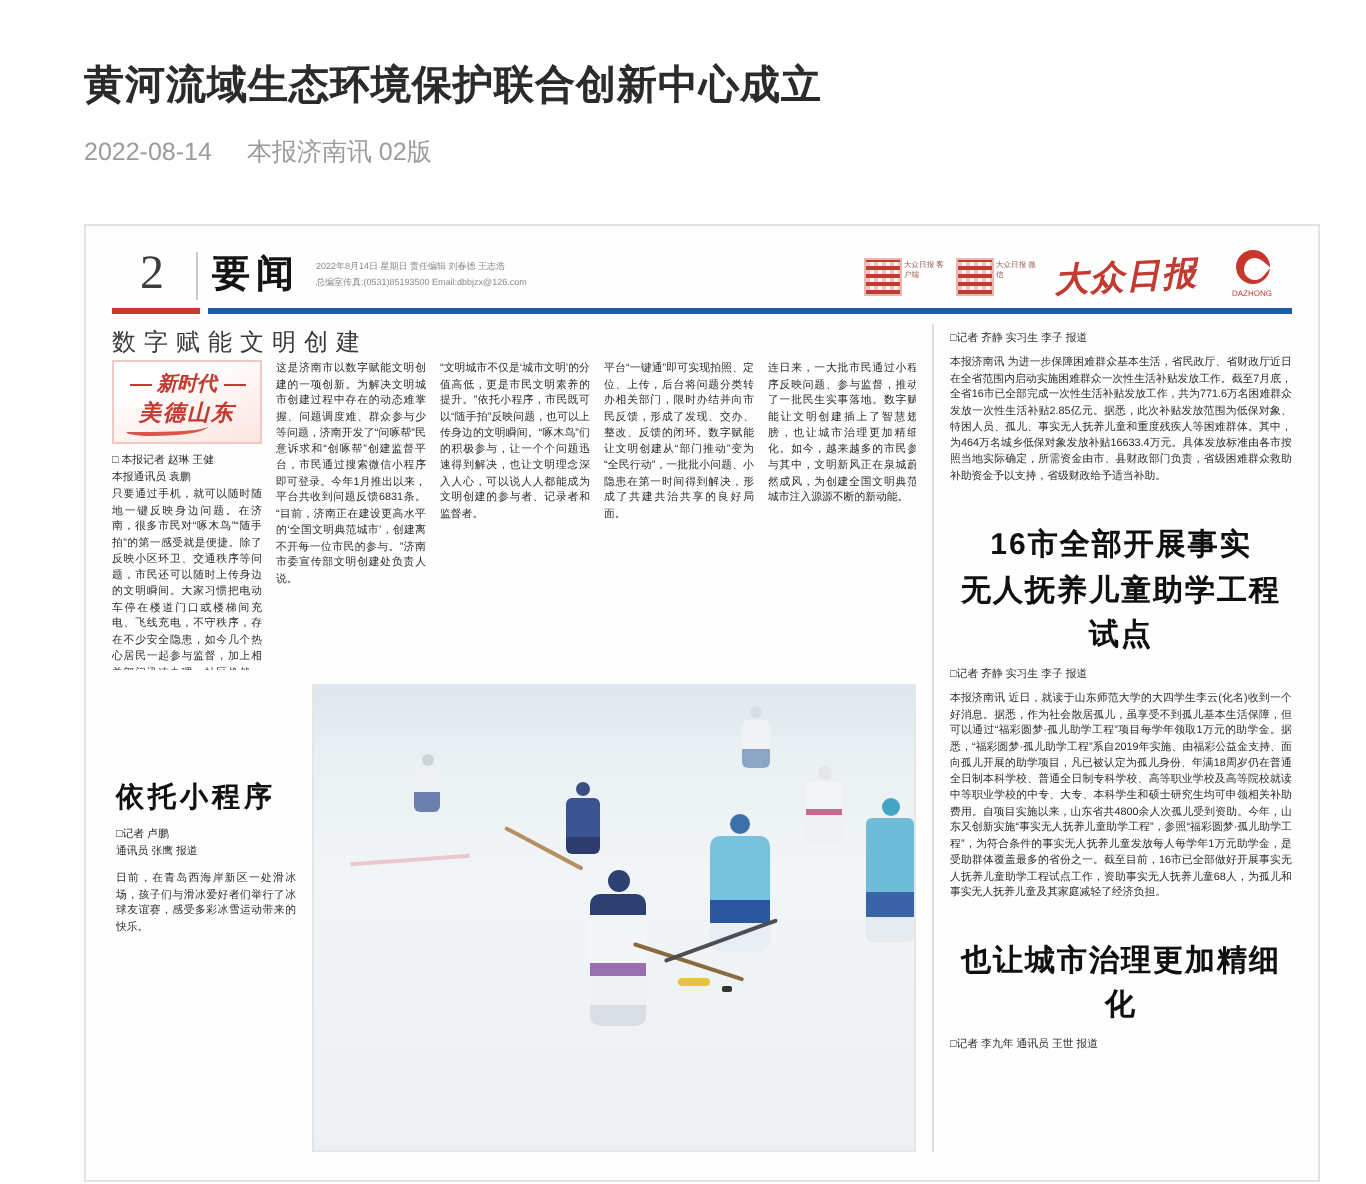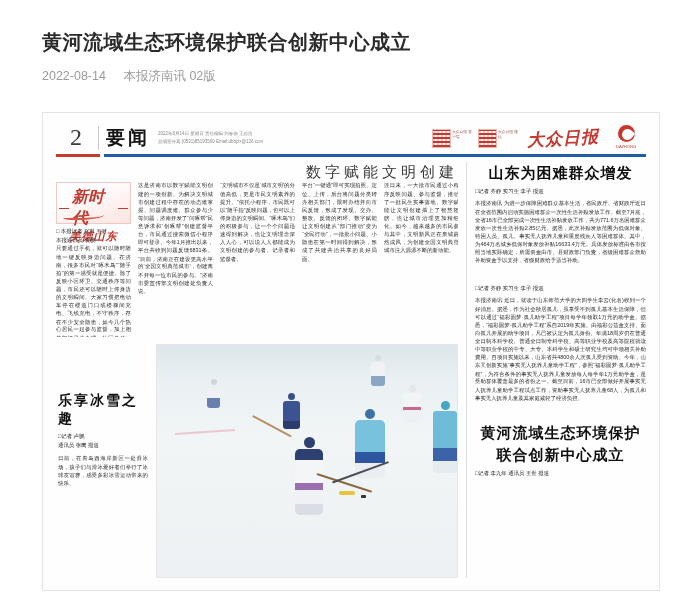--- a/index.html
+++ b/index.html
@@ -37,28 +37,28 @@
   .logo-circle::after{content:"";position:absolute;left:4px;top:4px;width:11px;height:11px;background:#fff;
             border-radius:50% 0 50% 50%;transform:rotate(40deg);}
   .logo-sub{font-size:8px;color:#c23a30;transform:scale(0.5);letter-spacing:0;}
   .rule{display:flex;height:3px;margin-top:3px;}
   .rule .red{width:44px;background:#c23a30;margin-right:4px;}
   .rule .blue{flex:1;background:#1e5ca6;}
   
   .np-main{display:flex;margin-top:5px;}
   .main-left{width:402px;flex:none;}
   .right-col{flex:1;border-left:1px solid #dcdcdc;margin-left:8px;padding-left:8px;overflow:hidden;}
-  .kicker{text-align:right;font-size:15px;color:#3a3a3a;letter-spacing:4px;margin-top:1px;}
+  .kicker{text-align:left;font-size:12px;color:#3a3a3a;letter-spacing:4px;margin-top:1px;}
   .headline{text-align:center;font-size:23px;font-weight:bold;color:#101010;letter-spacing:1px;margin:3px 0 7px;}
   .cols{display:flex;gap:7px;height:156px;overflow:hidden;}
   .col{width:75px;flex:none;overflow:hidden;}
   .badge{height:42px;border:1px solid #f0c9c4;background:linear-gradient(160deg,#fff 25%,#fbe4df);
          padding:4px 2px 0;margin-bottom:4px;position:relative;box-sizing:border-box;}
   .badge-l1{display:flex;align-items:center;justify-content:center;gap:3px;color:#c23a30;
-            font-weight:bold;font-style:italic;font-size:16px;}
+            font-weight:bold;font-style:italic;font-size:10px;}
   .badge-l1::before,.badge-l1::after{content:"";height:1px;width:11px;background:#c23a30;}
   .badge-l2{color:#c23a30;font-weight:bold;font-style:italic;font-size:11px;text-align:center;
             font-family:"Liberation Serif",serif;letter-spacing:1px;}
   .badge-swoosh{position:absolute;left:6px;right:26px;bottom:3px;height:5px;
                 border-bottom:2px solid #d8554a;border-radius:0 0 70% 30%;}
   .byline-box{height:16px;overflow:hidden;margin-bottom:1px;}
   .colbody{overflow:hidden;}
   
   .photo-row{display:flex;margin-top:6px;}
   .photo-caption{width:100px;flex:none;box-sizing:border-box;padding:48px 8px 0 2px;}
@@ -158,21 +158,21 @@
           <div class="col">
             <div class="tz">平台“一键通”即可实现拍照、定位、上传，后台将问题分类转办相关部门，限时办结并向市民反馈，形成了发现、交办、整改、反馈的闭环。数字赋能让文明创建从“部门推动”变为“全民行动”，一批批小问题、小隐患在第一时间得到解决，形成了共建共治共享的良好局面。</div>
           </div>
           <div class="col">
             <div class="tz">连日来，一大批市民通过小程序反映问题、参与监督，推动了一批民生实事落地。数字赋能让文明创建插上了智慧翅膀，也让城市治理更加精细化。如今，越来越多的市民参与其中，文明新风正在泉城蔚然成风，为创建全国文明典范城市注入源源不断的新动能。</div>
           </div>
         </div>
 
         <div class="photo-row">
           <div class="photo-caption">
-            <div class="cap-title">乐享冰雪之趣</div>
+            <div class="cap-title">依托小程序</div>
             <div style="height:16px;overflow:hidden;">
                 <div class="tz">
               <div>□记者 卢鹏</div>
               <div>通讯员 张鹰 报道</div>
             </div>
               </div>
             <div style="height:52px;overflow:hidden;" class="mt6">
               <div class="tz">日前，在青岛西海岸新区一处滑冰场，孩子们与滑冰爱好者们举行了冰球友谊赛，感受多彩冰雪运动带来的快乐。</div>
             </div>
           </div>
@@ -216,43 +216,45 @@
             <div class="blade" style="left:182px;top:146px;"></div>
             <div class="puck" style="left:204px;top:150px;"></div>
           </div>
         </div>
       </div>
 
       <div class="right-col">
 
         <div class="ra">
           <div class="ra-h">
-            <div>山东为困难群众增发</div>
           </div>
           <div class="ra-byline">
               <div class="tz">□记者 齐静 实习生 李子 报道</div>
             </div>
           <div class="ra-body" style="height:78px;">
               <div class="tz">本报济南讯 为进一步保障困难群众基本生活，省民政厅、省财政厅近日在全省范围内启动实施困难群众一次性生活补贴发放工作。截至7月底，全省16市已全部完成一次性生活补贴发放工作，共为771.6万名困难群众发放一次性生活补贴2.85亿元。据悉，此次补贴发放范围为低保对象、特困人员、孤儿、事实无人抚养儿童和重度残疾人等困难群体。其中，为464万名城乡低保对象发放补贴16633.4万元。具体发放标准由各市按照当地实际确定，所需资金由市、县财政部门负责，省级困难群众救助补助资金予以支持，省级财政给予适当补助。</div>
             </div>
         </div>
 
         <div class="ra">
+          <div class="ra-h">
+            <div>16市全部开展事实</div>
+            <div>无人抚养儿童助学工程试点</div>
+          </div>
           <div class="ra-byline">
               <div class="tz">□记者 齐静 实习生 李子 报道</div>
             </div>
           <div class="ra-body" style="height:118px;">
               <div class="tz">本报济南讯 近日，就读于山东师范大学的大四学生李云(化名)收到一个好消息。据悉，作为社会散居孤儿，虽享受不到孤儿基本生活保障，但可以通过“福彩圆梦·孤儿助学工程”项目每学年领取1万元的助学金。据悉，“福彩圆梦·孤儿助学工程”系自2019年实施、由福彩公益金支持、面向孤儿开展的助学项目，凡已被认定为孤儿身份、年满18周岁仍在普通全日制本科学校、普通全日制专科学校、高等职业学校及高等院校就读中等职业学校的中专、大专、本科学生和硕士研究生均可申领相关补助费用。自项目实施以来，山东省共4800余人次孤儿受到资助。今年，山东又创新实施“事实无人抚养儿童助学工程”，参照“福彩圆梦·孤儿助学工程”，为符合条件的事实无人抚养儿童发放每人每学年1万元助学金，是受助群体覆盖最多的省份之一。截至目前，16市已全部做好开展事实无人抚养儿童助学工程试点工作，资助事实无人抚养儿童68人，为孤儿和事实无人抚养儿童及其家庭减轻了经济负担。</div>
             </div>
         </div>
 
         <div class="ra">
           <div class="ra-h">
-            <div>黄河流域生态环境保护</div>
-            <div>联合创新中心成立</div>
+            <div>也让城市治理更加精细化</div>
           </div>
           <div class="ra-byline">
               <div class="tz">□记者 李九年 通讯员 王世 报道</div>
             </div>
 
         </div>
 
       </div>
     </div>
   </div>

